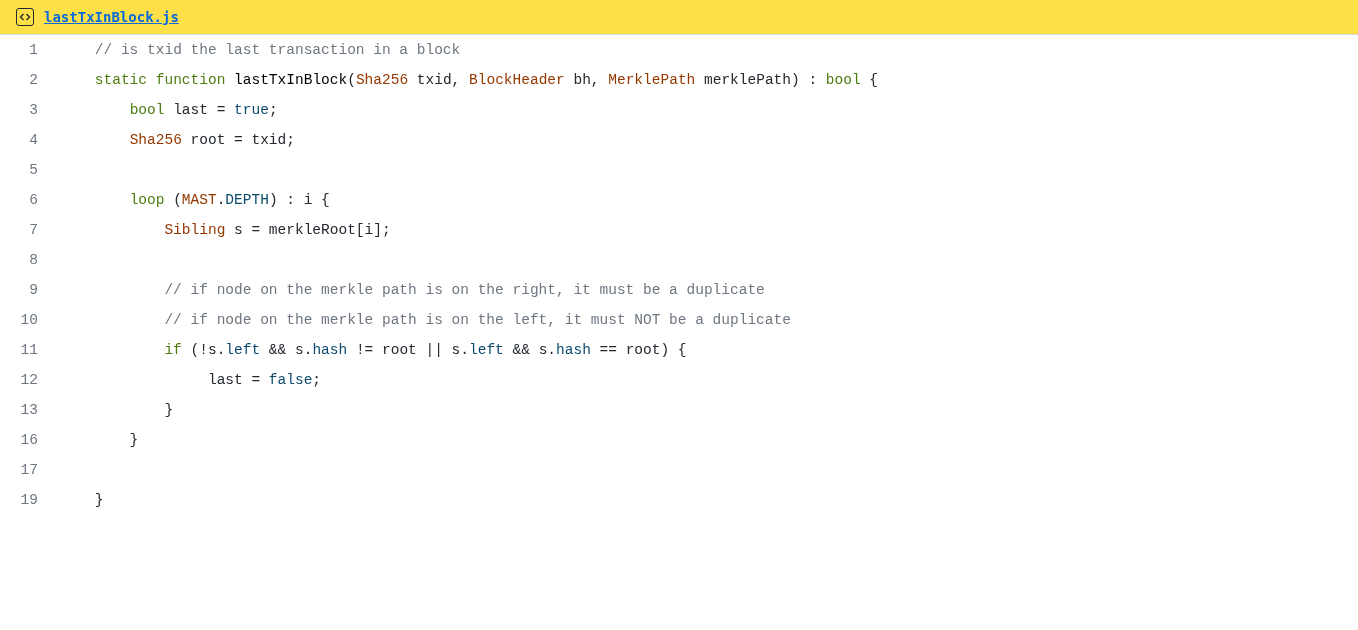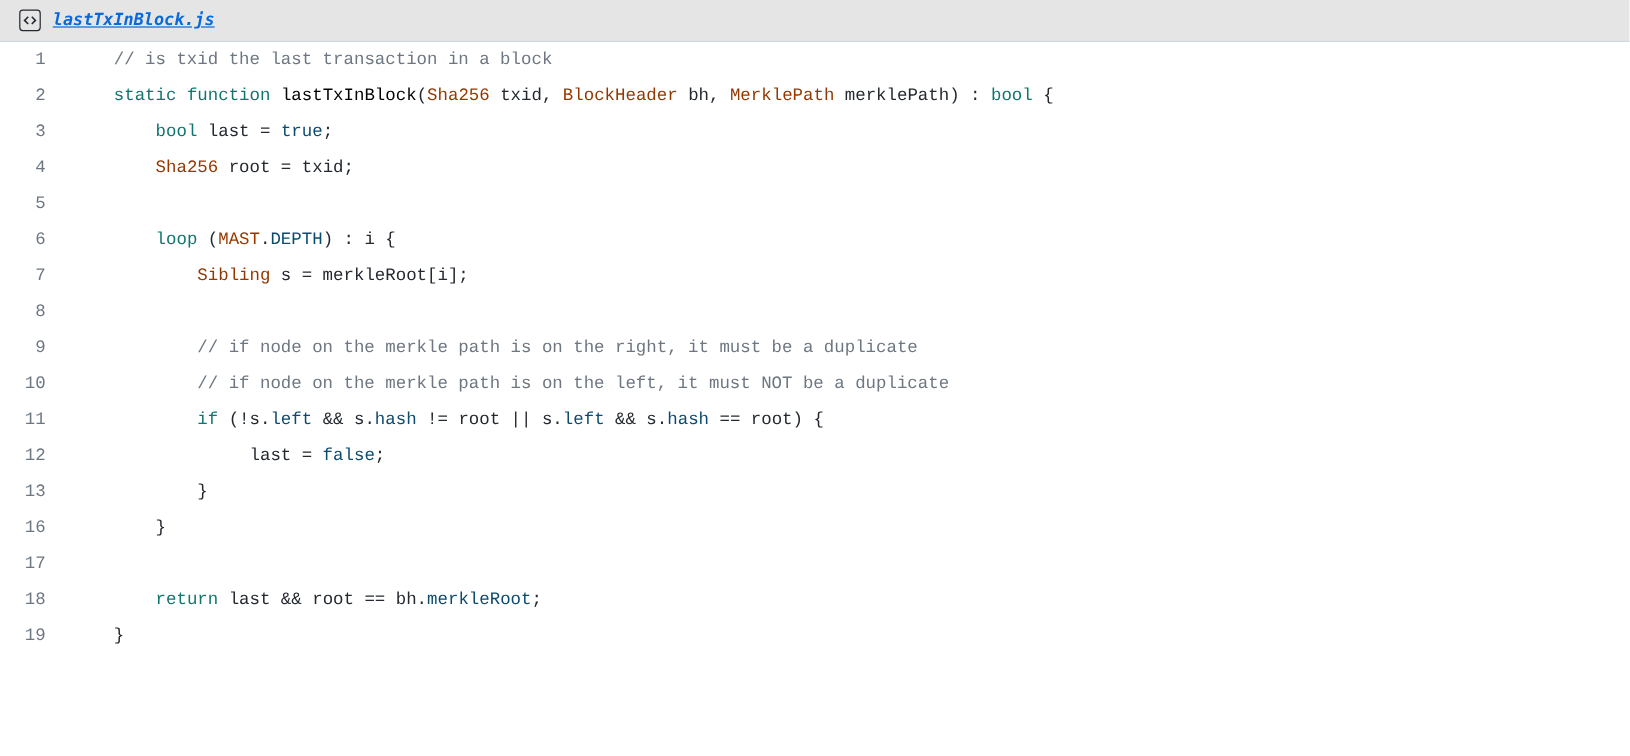--- a/index.html
+++ b/index.html
@@ -3,27 +3,26 @@
 <meta charset="utf-8">
 <style>
   * { margin: 0; padding: 0; box-sizing: border-box; }
   body {
     font-family: -apple-system, BlinkMacSystemFont, "Segoe UI", Helvetica, Arial, sans-serif;
     background: #ffffff;
     color: #24292f;
     width: 1358px;
   }
   .file-header {
-    background: #e5e5e5;
+    background: #fde047;
     border-bottom: 1px solid #d0d7de;
     padding: 8px 16px;
     display: flex;
     align-items: center;
     gap: 10px;
-    font-style: italic;
   }
   .file-header .icon-wrap {
     width: 18px;
     height: 18px;
     border: 1.5px solid #24292f;
     border-radius: 3px;
     display: flex;
     align-items: center;
     justify-content: center;
   }
@@ -49,21 +48,21 @@
     color: #6e7781;
     padding-right: 22px;
     user-select: none;
     flex-shrink: 0;
   }
   .code {
     flex: 1;
     color: #24292f;
   }
   .c-comment { color: #6e7781; }
-  .c-kw { color: #0f766e; }        
+  .c-kw { color: #4d7c0f; }        
   .c-fn { color: #000000; }        
   .c-type { color: #953800; }      
   .c-num { color: #0c4a6e; }
 </style>
 </head>
 <body>
 
 <div class="file-header">
   <span class="icon-wrap">
     <svg width="12" height="12" viewBox="0 0 16 16" fill="none" stroke="#24292f" stroke-width="1.8">
@@ -83,15 +82,14 @@
     <div class="line"><div class="gutter">6</div><div class="code"><span>        </span><span class="c-kw">loop</span><span> (</span><span class="c-type">MAST</span><span>.</span><span class="c-num">DEPTH</span><span>) : i {</span></div></div>
     <div class="line"><div class="gutter">7</div><div class="code"><span>            </span><span class="c-type">Sibling</span><span> s = merkleRoot[i];</span></div></div>
     <div class="line"><div class="gutter">8</div><div class="code"><span></span></div></div>
     <div class="line"><div class="gutter">9</div><div class="code"><span>            </span><span class="c-comment">// if node on the merkle path is on the right, it must be a duplicate</span></div></div>
     <div class="line"><div class="gutter">10</div><div class="code"><span>            </span><span class="c-comment">// if node on the merkle path is on the left, it must NOT be a duplicate</span></div></div>
     <div class="line"><div class="gutter">11</div><div class="code"><span>            </span><span class="c-kw">if</span><span> (!s.</span><span class="c-num">left</span><span> &amp;&amp; s.</span><span class="c-num">hash</span><span> != root || s.</span><span class="c-num">left</span><span> &amp;&amp; s.</span><span class="c-num">hash</span><span> == root) {</span></div></div>
     <div class="line"><div class="gutter">12</div><div class="code"><span>                 last = </span><span class="c-num">false</span><span>;</span></div></div>
     <div class="line"><div class="gutter">13</div><div class="code"><span>            }</span></div></div>
     <div class="line"><div class="gutter">16</div><div class="code"><span>        }</span></div></div>
     <div class="line"><div class="gutter">17</div><div class="code"><span></span></div></div>
-    <div class="line"><div class="gutter">18</div><div class="code"><span>        </span><span class="c-kw">return</span><span> last &amp;&amp; root == bh.</span><span class="c-num">merkleRoot</span><span>;</span></div></div>
     <div class="line"><div class="gutter">19</div><div class="code"><span>    }</span></div></div>
   </div>
 
 </body></html>

